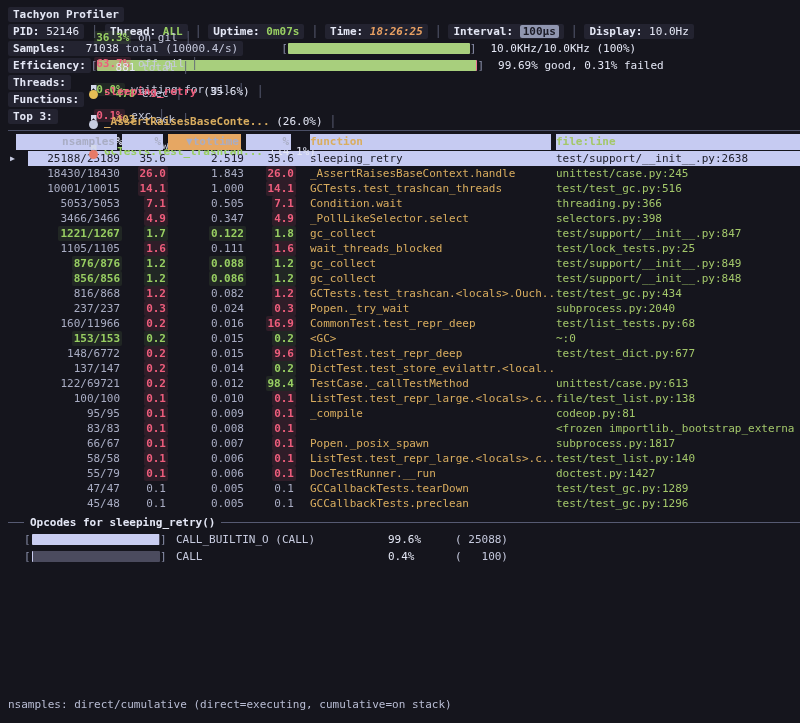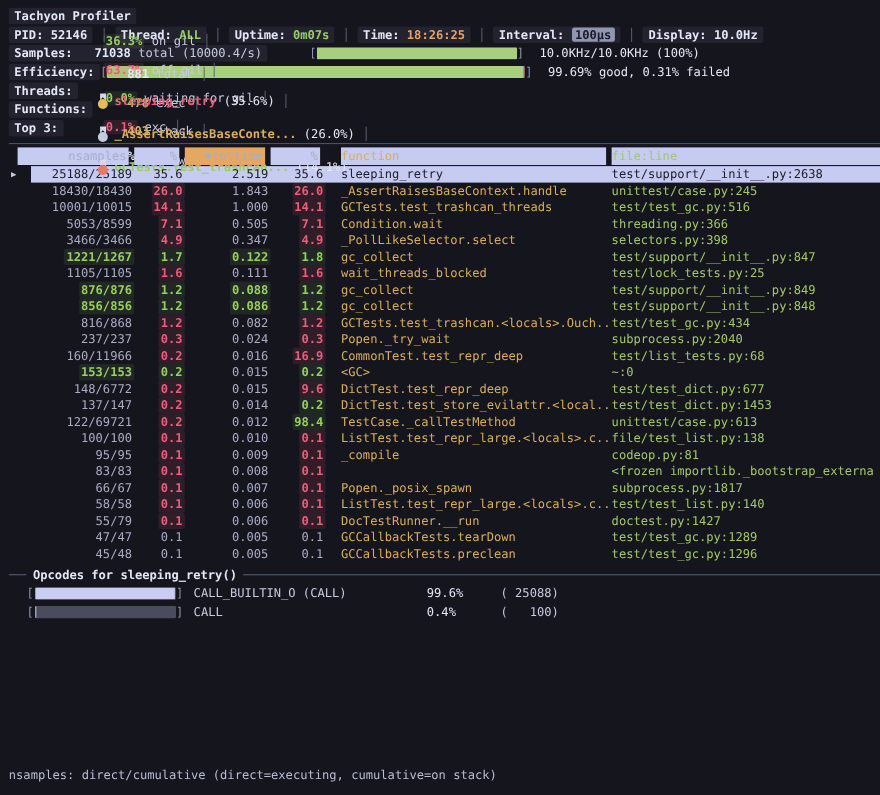--- a/index.html
+++ b/index.html
@@ -28,23 +28,23 @@
     font-family:"DejaVu Sans Mono","Liberation Mono",monospace;
     font-size:11px;color:var(--text);
   }
   .screen{padding:6px 0 0 8px;position:relative;height:100%;}
   .hline{height:17px;display:flex;align-items:center;white-space:pre;}
   .chip{background:var(--chip);padding:1px 5px;border-radius:2px;display:inline-block;}
   .lbl{font-weight:bold;color:var(--bright);}
   .sep{color:var(--dim);padding:0 7px;}
   .b{font-weight:bold;}
   .v-green{color:var(--green);font-weight:bold;}
-  .v-orange{color:var(--orange);font-weight:bold;}
+  .v-orange{color:var(--orange);font-weight:bold;font-style:italic;}
   .v-yellow{color:var(--yellow);font-weight:bold;}
-  .v-neutral{color:var(--bright);font-weight:bold;}
+  .v-neutral{color:var(--bright);font-weight:normal;}
   .badge{background:#9096b0;color:#1b1b26;font-weight:bold;padding:0 3px;border-radius:2px;}
   .tv-good{color:var(--green);font-weight:bold;background:rgba(152,207,98,.10);padding:0 2px;border-radius:2px;}
   .tv-bad{color:var(--red);font-weight:bold;background:rgba(238,93,124,.13);padding:0 2px;border-radius:2px;}
   .tv-neutral{color:var(--bright);font-weight:bold;padding:0 2px;}
   .bracket{color:#8b90ab;}
   .bar{display:inline-block;height:11px;background:var(--track);vertical-align:-2px;border-radius:1px;overflow:hidden;font-size:0;}
   .bar .fill{display:inline-block;height:100%;vertical-align:top;}
   .seg{display:inline-flex;align-items:flex-start;}
   .seg:last-child .sep{display:none;}
   
@@ -54,21 +54,21 @@
   .medal::after{content:"";position:absolute;bottom:0;left:1px;width:9px;height:9px;border-radius:50%;}
   .medal.gold::after{background:#e6bd55;}
   .medal.silver::after{background:#c6ccdf;}
   .medal.bronze::after{background:#e87a66;}
   
   .rule{height:1px;background:#4b4f66;margin:5px 0 3px 0;width:792px;}
   
   .trow{display:grid;grid-template-columns:24px 90px 46px 78px 50px 14px 1fr 244px;
         height:15px;line-height:15px;white-space:pre;width:792px;}
   .thead{height:16px;line-height:16px;margin-bottom:1px;}
-  .th{background:var(--sel);color:var(--seltext);font-weight:normal;margin-right:5px;}
+  .th{background:var(--sel);color:var(--seltext);font-weight:bold;margin-right:5px;}
   .th.num{text-align:right;padding-right:2px;}
   .th.sorted{background:#e6a763;}
   .th-ns{margin-left:-16px;padding-left:16px;}
   .arrow{grid-column:1;color:#c8cce2;font-size:8px;text-align:left;padding-left:2px;visibility:hidden;line-height:15px;}
   .c-ns{grid-column:2;text-align:right;color:var(--muted);}
   .c-p1{grid-column:3;text-align:right;}
   .c-tt{grid-column:4;text-align:right;color:var(--muted);}
   .c-p2{grid-column:5;text-align:right;}
   .c-fn{grid-column:7;color:var(--yellow);overflow:hidden;}
   .c-fl{grid-column:8;color:var(--filegreen);overflow:hidden;}
@@ -213,21 +213,21 @@
     <span class="c-p1"><span class="val c-red">14.1</span></span>
     <span class="c-tt"><span class="val">1.000</span></span>
     <span class="c-p2"><span class="val c-red">14.1</span></span>
     <span style="grid-column:6"></span>
     <span class="c-fn">GCTests.test_trashcan_threads</span>
     <span class="c-fl">test/test_gc.py:516</span>
   </div>
 
   <div class="trow">
     <span class="arrow">▶</span>
-    <span class="c-ns"><span class="val">5053/8599</span></span>
+    <span class="c-ns"><span class="val">5053/5053</span></span>
     <span class="c-p1"><span class="val c-red">7.1</span></span>
     <span class="c-tt"><span class="val">0.505</span></span>
     <span class="c-p2"><span class="val c-red">7.1</span></span>
     <span style="grid-column:6"></span>
     <span class="c-fn">Condition.wait</span>
     <span class="c-fl">threading.py:366</span>
   </div>
 
   <div class="trow">
     <span class="arrow">▶</span>
@@ -340,21 +340,20 @@
   </div>
 
   <div class="trow">
     <span class="arrow">▶</span>
     <span class="c-ns"><span class="val">137/147</span></span>
     <span class="c-p1"><span class="val c-red">0.2</span></span>
     <span class="c-tt"><span class="val">0.014</span></span>
     <span class="c-p2"><span class="val c-green">0.2</span></span>
     <span style="grid-column:6"></span>
     <span class="c-fn">DictTest.test_store_evilattr.&lt;local...</span>
-    <span class="c-fl">test/test_dict.py:1453</span>
   </div>
 
   <div class="trow">
     <span class="arrow">▶</span>
     <span class="c-ns"><span class="val">122/69721</span></span>
     <span class="c-p1"><span class="val c-red">0.2</span></span>
     <span class="c-tt"><span class="val">0.012</span></span>
     <span class="c-p2"><span class="val c-green">98.4</span></span>
     <span style="grid-column:6"></span>
     <span class="c-fn">TestCase._callTestMethod</span>

